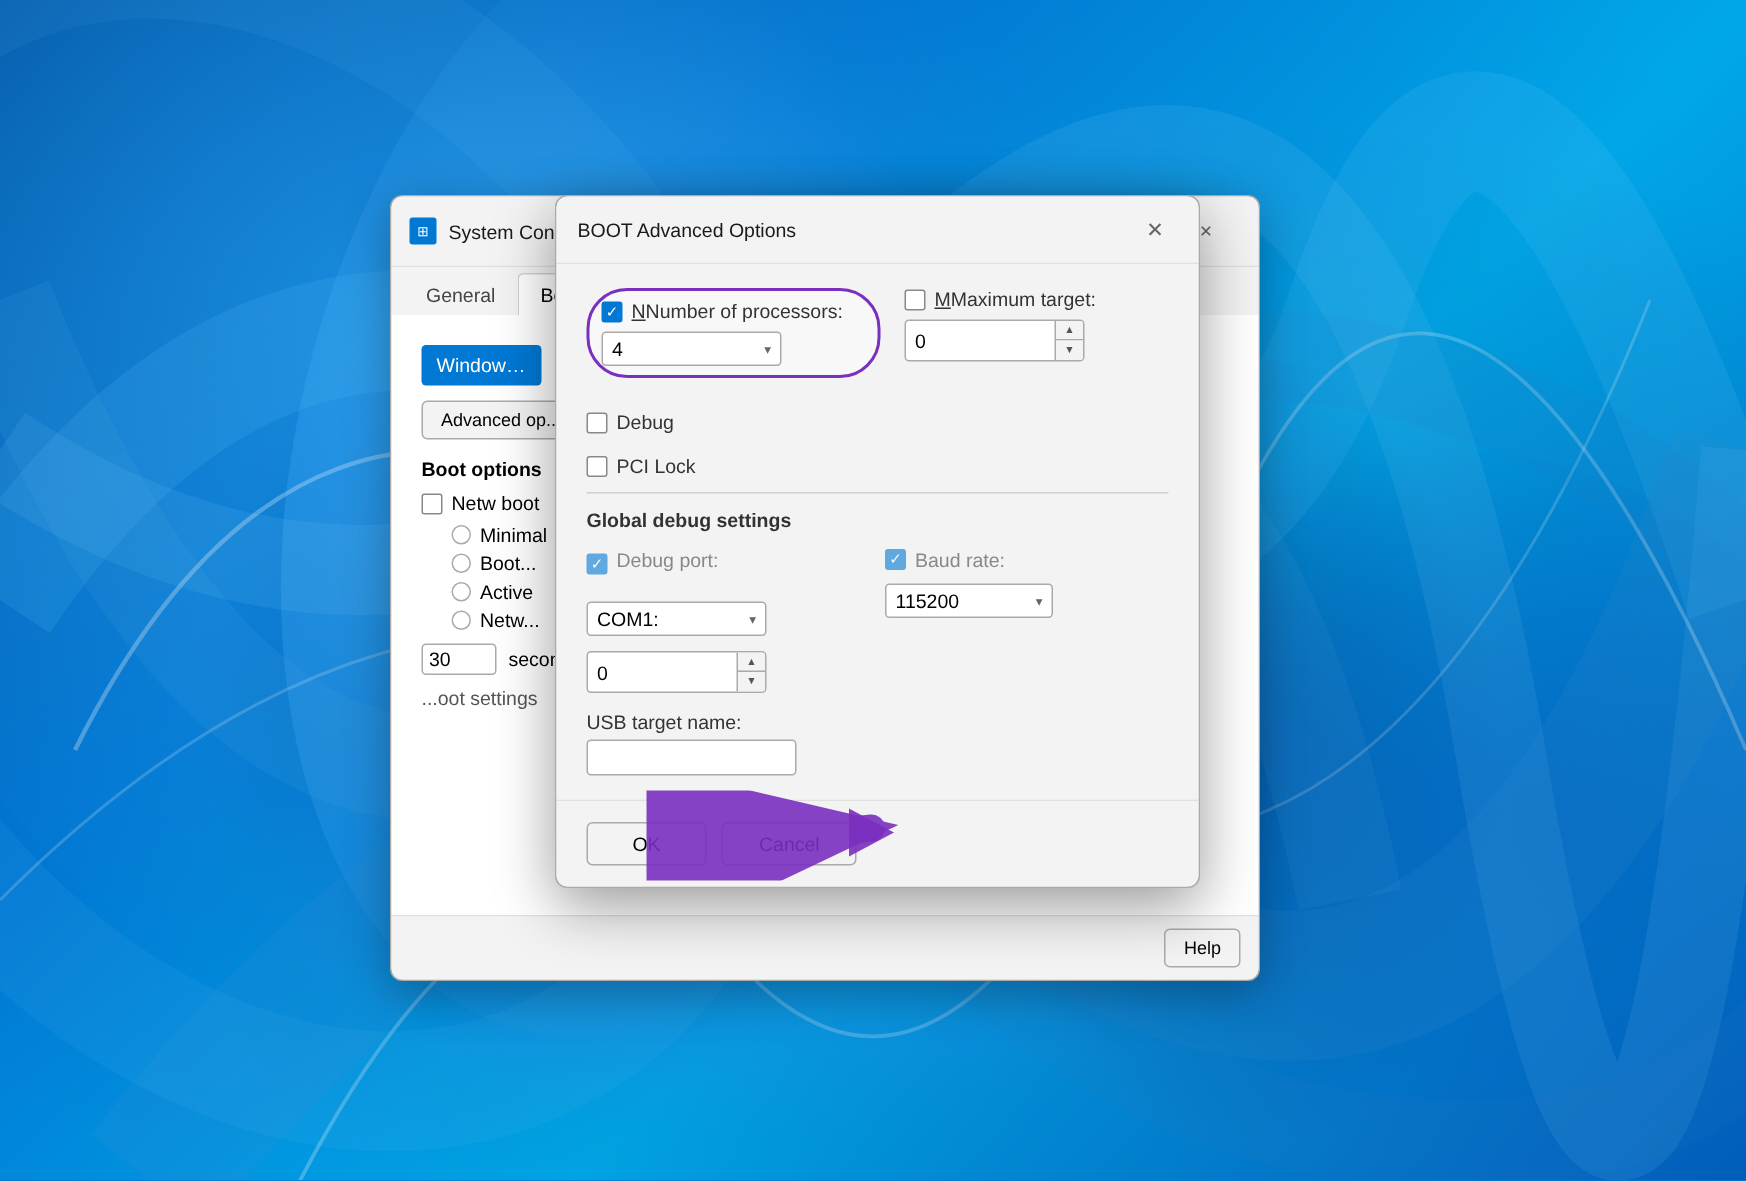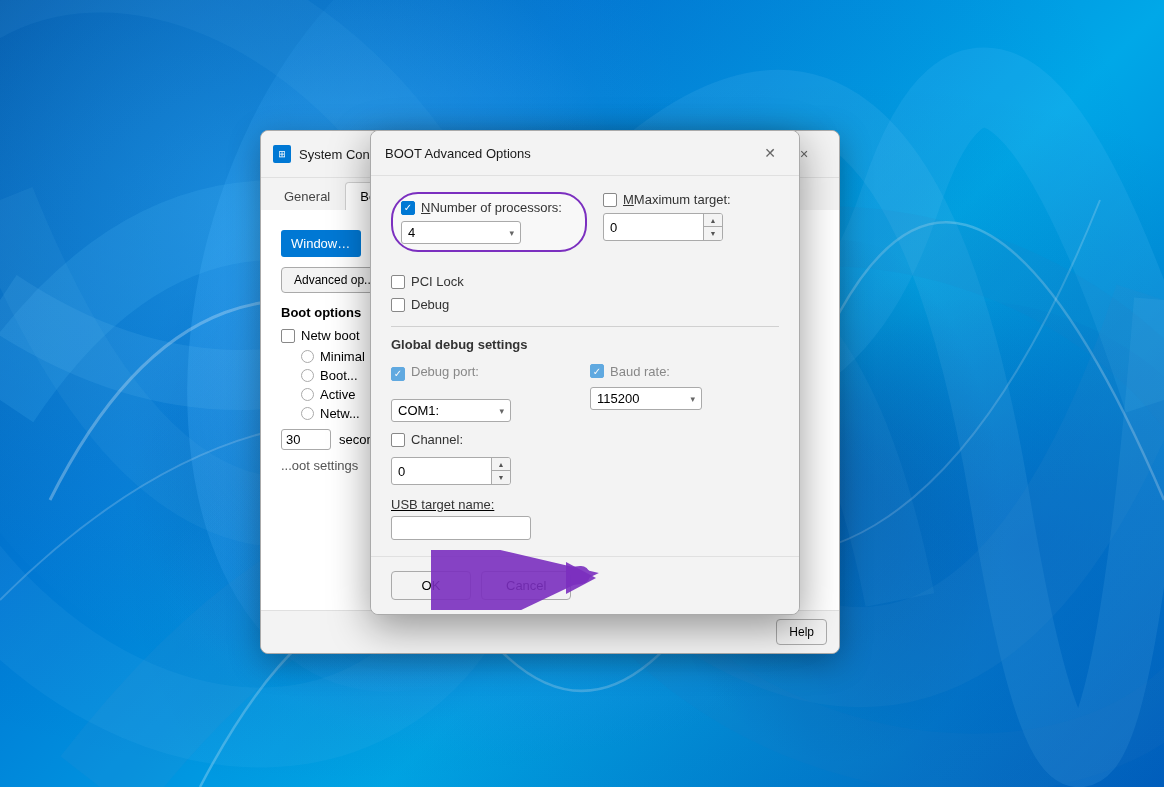--- a/index.html
+++ b/index.html
@@ -405,21 +405,20 @@
 
     .channel-row {
       display: flex;
       align-items: center;
       gap: 6px;
       margin-bottom: 10px;
     }
 
     .usb-section {
       margin-top: 4px;
-      text-decoration: underline;
     }
 
     .usb-label {
       font-size: 13px;
       color: #333;
       margin-bottom: 4px;
     }
 
     .usb-input {
       border: 1px solid #aaa;
@@ -609,28 +608,28 @@
           <div class="spinner-control">
             <span class="spinner-value">0</span>
             <div class="spinner-buttons">
               <button class="spinner-btn">▲</button>
               <button class="spinner-btn">▼</button>
             </div>
           </div>
         </div>
       </div>
 
+      <div class="checkbox-with-label" style="margin-bottom:14px;">
+        <div class="checkbox-unchecked"></div>
+        <span class="option-label">Debug</span>
+      </div>
+
       <div class="checkbox-with-label" style="margin-bottom:8px;">
         <div class="checkbox-unchecked"></div>
         <span class="option-label">PCI Lock</span>
-      </div>
-
-      <div class="checkbox-with-label" style="margin-bottom:14px;">
-        <div class="checkbox-unchecked"></div>
-        <span class="option-label">Debug</span>
       </div>
 
       <div class="separator-line"></div>
 
       <div class="section-title">Global debug settings</div>
 
       <div class="debug-row">
         <div class="debug-group">
           <div style="display:flex;align-items:center;gap:6px;margin-bottom:16px;">
             <div class="checkbox-checked" style="opacity:0.6;"></div>
@@ -646,24 +645,20 @@
             <div class="checkbox-checked" style="opacity:0.6;"></div>
             <span class="debug-label">Baud rate:</span>
           </div>
           <div class="select-control" style="width:112px;">
             <span>115200</span>
             <span class="select-arrow">▾</span>
           </div>
         </div>
       </div>
 
-      <div class="channel-row">
-        <div class="checkbox-unchecked"></div>
-        <span class="option-label">Channel:</span>
-      </div>
       <div style="margin-bottom:12px;">
         <div class="spinner-control" style="width:120px;">
           <span class="spinner-value">0</span>
           <div class="spinner-buttons">
             <button class="spinner-btn">▲</button>
             <button class="spinner-btn">▼</button>
           </div>
         </div>
       </div>
 

